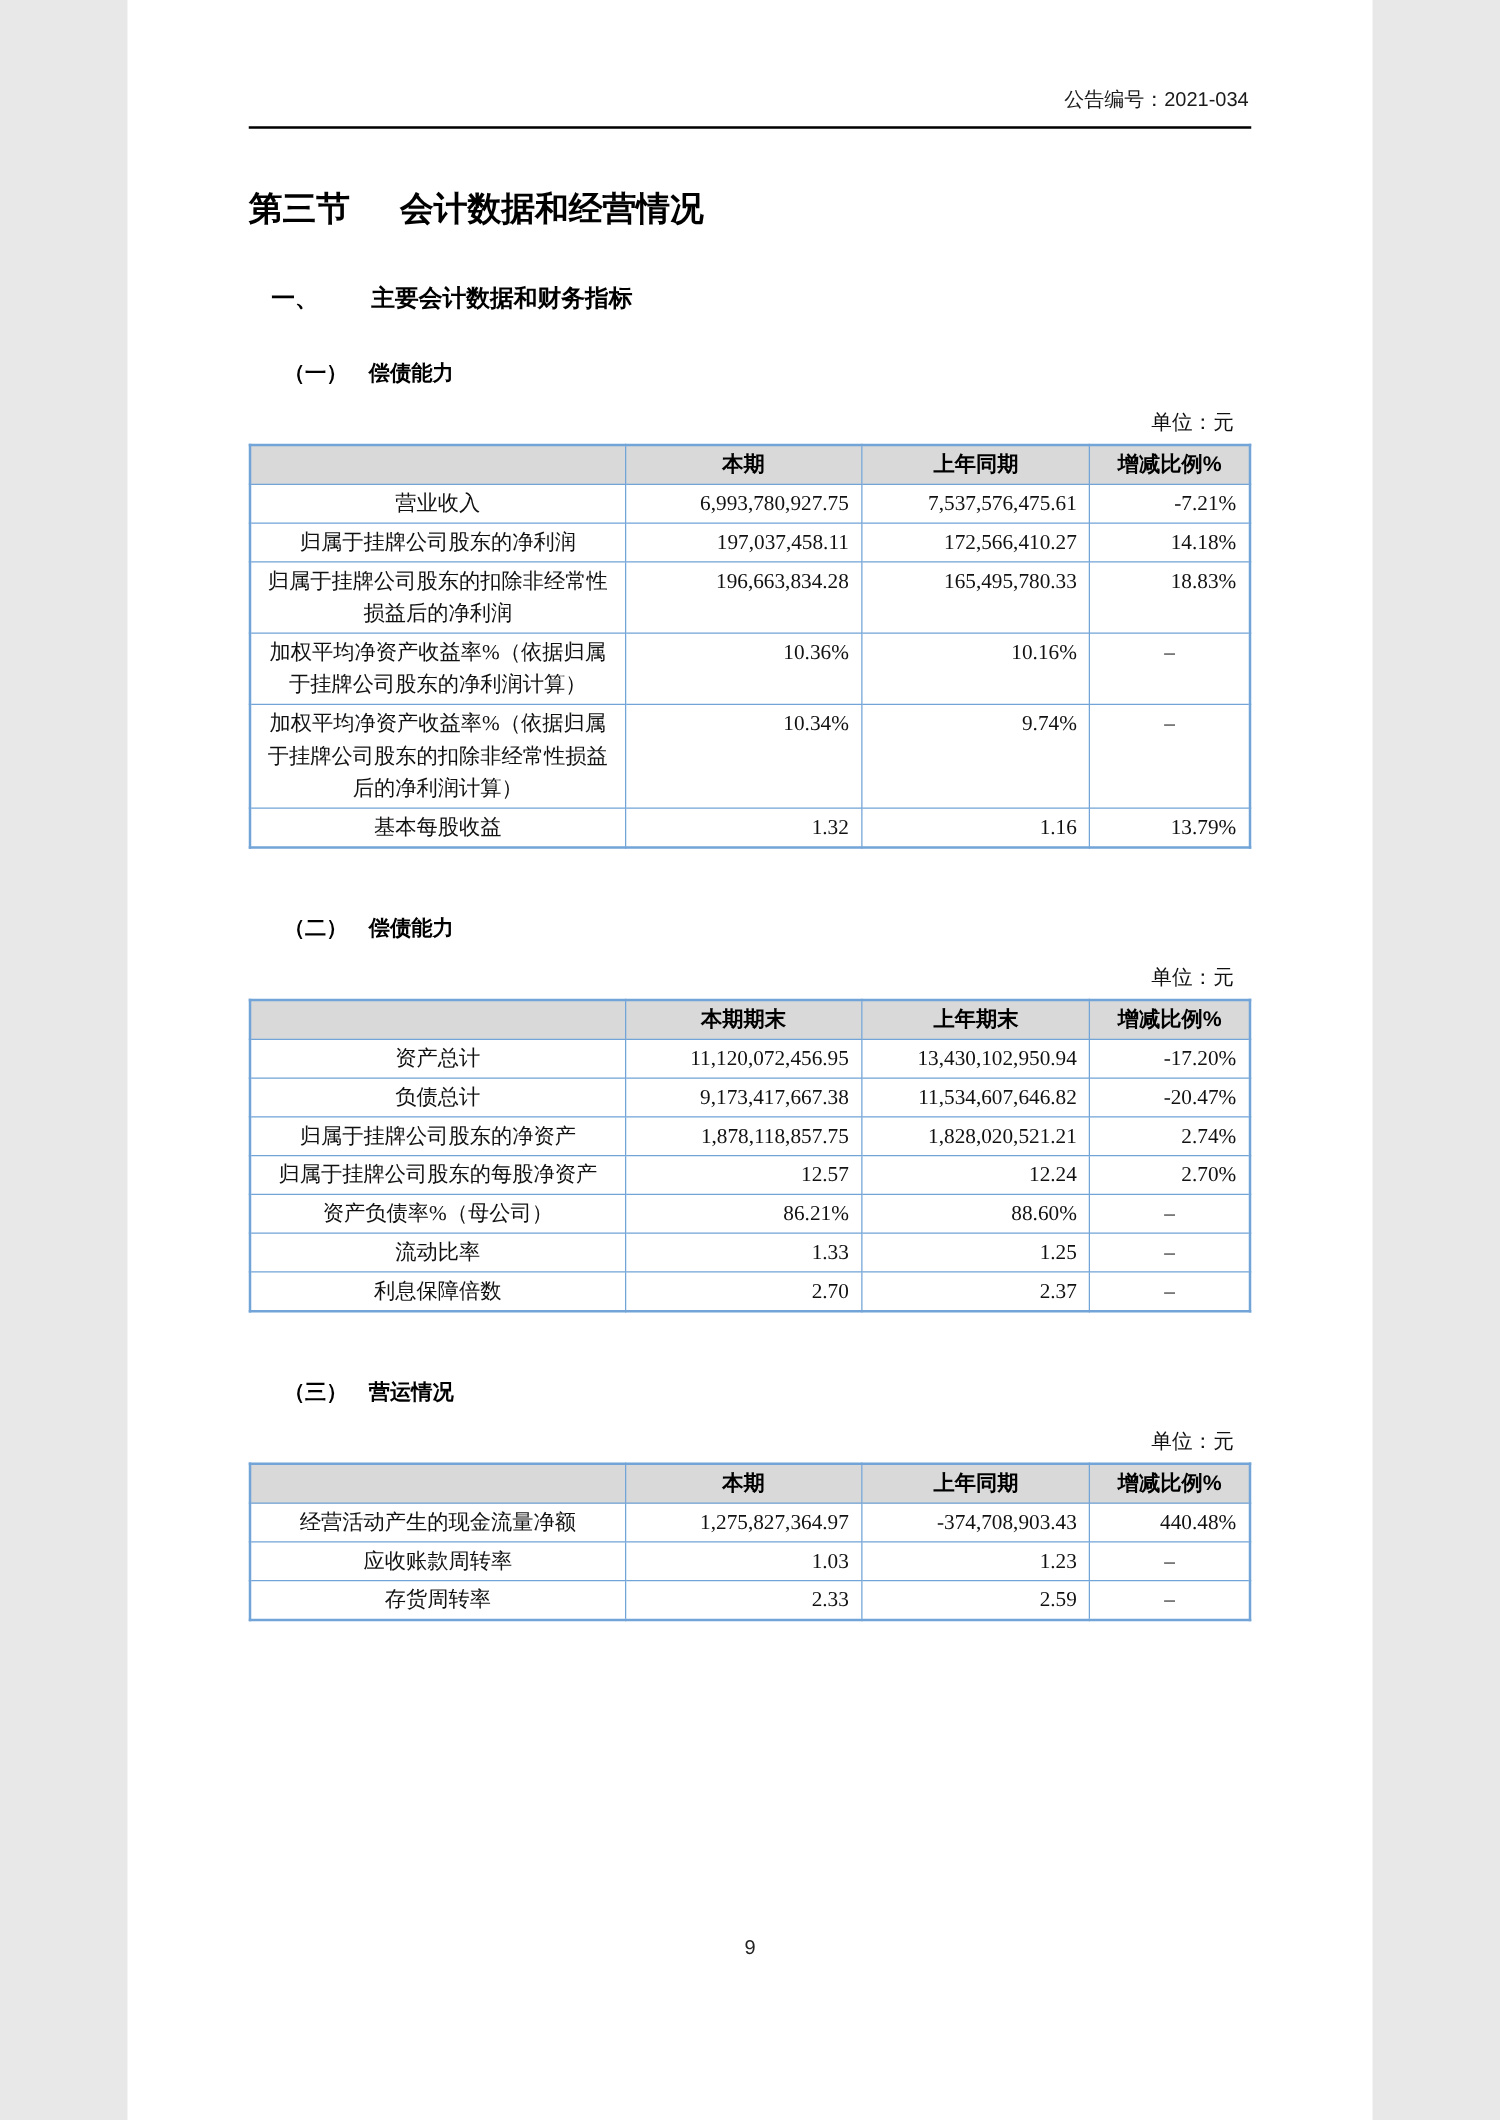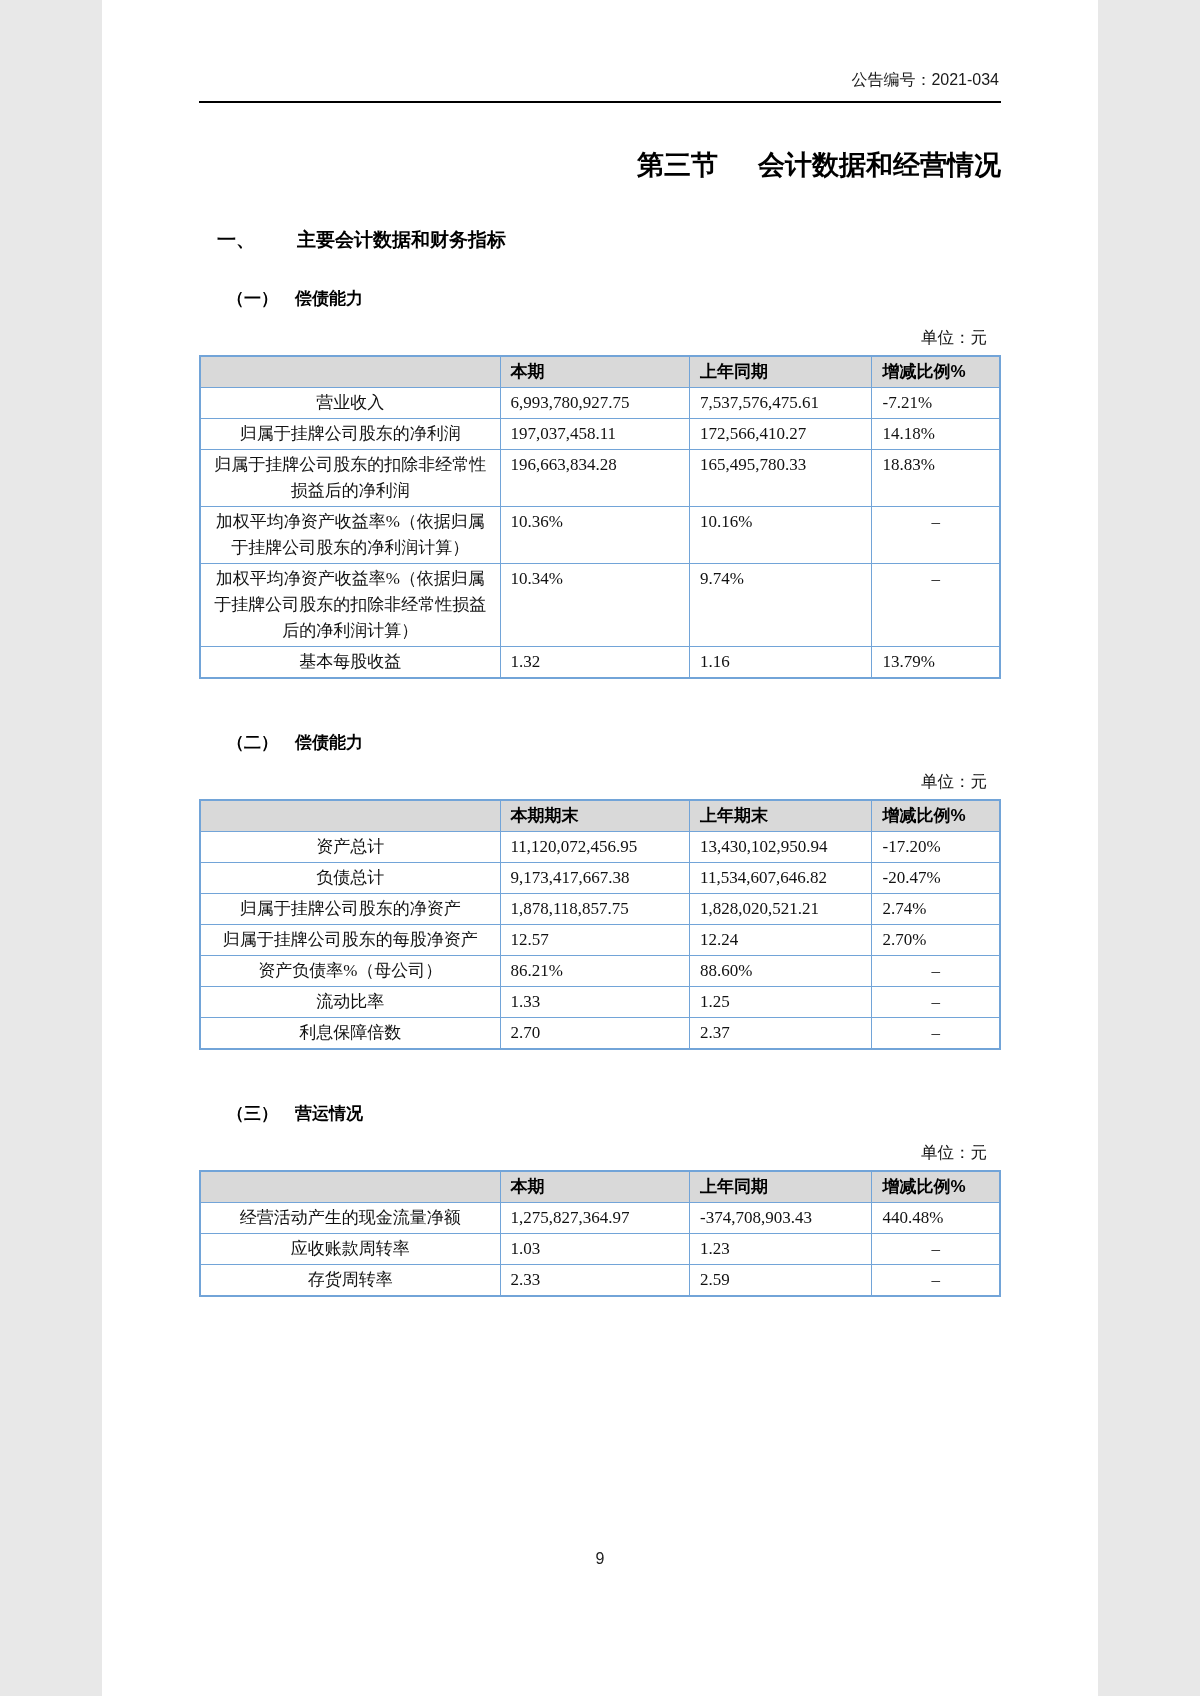--- a/index.html
+++ b/index.html
@@ -23,22 +23,22 @@
     text-align:right;
     font-family:"Liberation Sans","DejaVu Sans",sans-serif;
     font-size:16px;
     color:#1a1a1a;
     padding-bottom:10px;
     padding-right:2px;
     border-bottom:2px solid var(--rule);
   }
   .doc-title{
     margin-top:46px;
-    text-align:right;
-    font-family:Liberation Mono, monospace;
+    text-align:left;
+    font-family:Liberation Sans, sans-serif;
     font-weight:bold;
     font-size:27px;
     line-height:36px;
     color:#000;
   }
   .title-gap{display:inline-block;width:40px;}
   .section{
     margin-top:42px;
     padding-left:18px;
     display:flex;
@@ -80,33 +80,33 @@
     border:1px solid var(--table-border);
     font-size:17px;
     line-height:26px;
     padding:2px 10px;
     vertical-align:top;
   }
   table.data-table th{
     background:var(--header-bg);
     font-family:"Liberation Sans","DejaVu Sans",sans-serif;
     font-weight:bold;
-    text-align:left;
+    text-align:center;
     color:#000;
   }
   table.data-table th:nth-child(1),
   table.data-table td:nth-child(1){width:37.5%;}
   table.data-table th:nth-child(2),
   table.data-table td:nth-child(2){width:23.7%;}
   table.data-table th:nth-child(3),
   table.data-table td:nth-child(3){width:22.8%;}
   table.data-table th:nth-child(4),
   table.data-table td:nth-child(4){width:16%;}
   td.label{text-align:center;padding-left:12px;}
-  td.num{text-align:left;font-variant-numeric:tabular-nums;}
+  td.num{text-align:right;font-variant-numeric:tabular-nums;}
   td.dash{text-align:center;}
   .page-number{
     position:absolute;
     left:0;right:0;
     bottom:128px;
     text-align:center;
     font-family:"Liberation Sans","DejaVu Sans",sans-serif;
     font-size:16px;
     color:#222;
   }

